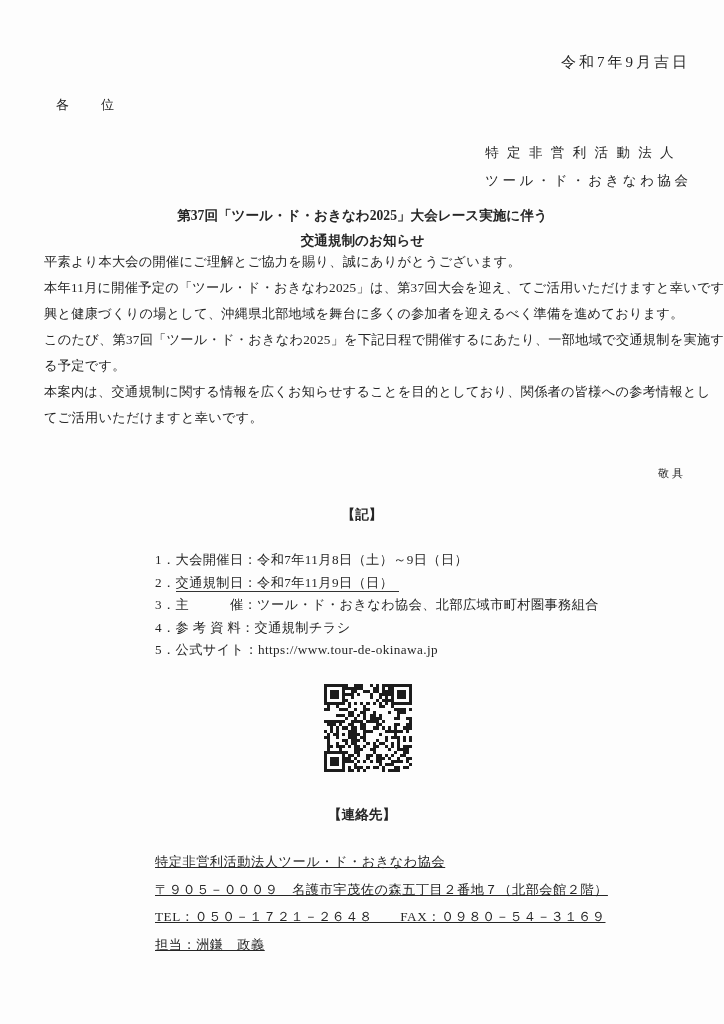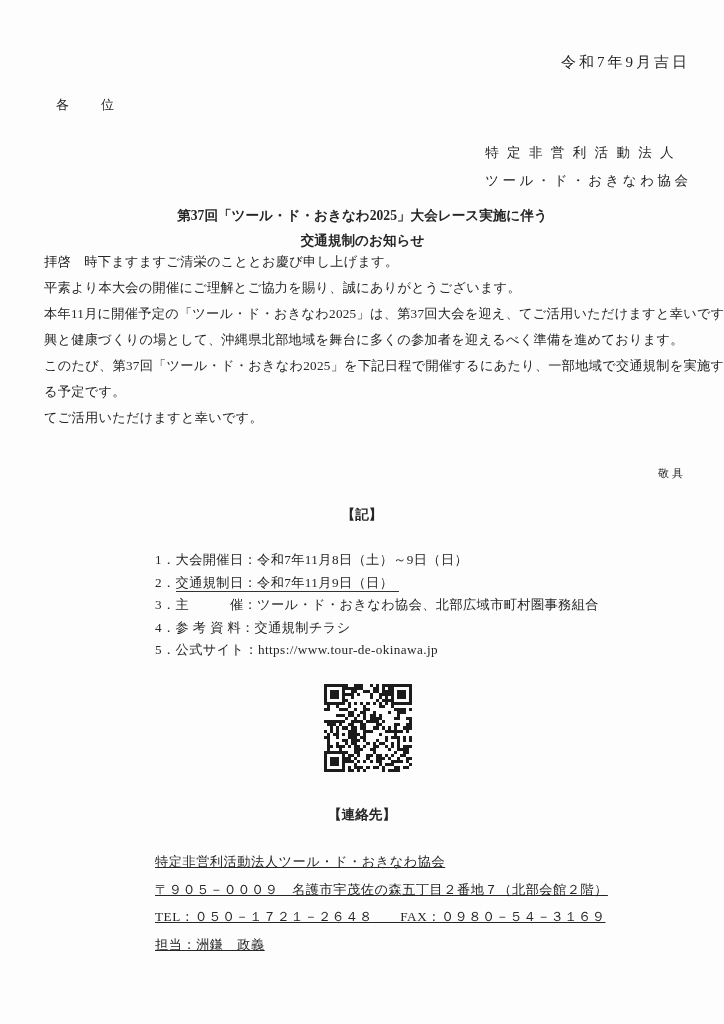--- a/index.html
+++ b/index.html
@@ -129,26 +129,26 @@
     <span class="sender-line-1">特定非営利活動法人</span>
     <span class="sender-line-2">ツール・ド・おきなわ協会</span>
   </div>
 
   <div class="abs doc-title">
     <div>第37回「ツール・ド・おきなわ2025」大会レース実施に伴う</div>
     <div>交通規制のお知らせ</div>
   </div>
 
   <div class="abs body-text">
-    <div class="body-line">拝啓　時下ますますご清栄のこととお慶び申し上げます。</div>
     <div class="body-line">平素より本大会の開催にご理解とご協力を賜り、誠にありがとうございます。</div>
     <div class="body-line">本年11月に開催予定の「ツール・ド・おきなわ2025」は、第37回大会を迎え、てご活用いただけますと幸いです</div>
     <div class="body-line">興と健康づくりの場として、沖縄県北部地域を舞台に多くの参加者を迎えるべく準備を進めております。</div>
     <div class="body-line">このたび、第37回「ツール・ド・おきなわ2025」を下記日程で開催するにあたり、一部地域で交通規制を実施す</div>
     <div class="body-line">る予定です。</div>
+    <div class="body-line">本案内は、交通規制に関する情報を広くお知らせすることを目的としており、関係者の皆様への参考情報とし</div>
     <div class="body-line">てご活用いただけますと幸いです。</div>
   </div>
 
   <div class="abs closing">敬具</div>
 
   <div class="abs record-marker">【記】</div>
 
   <div class="abs list-block">
     <div class="list-item">
       <span>1．</span><span>大会開催日：令和7年11月8日（土）～9日（日）</span>

